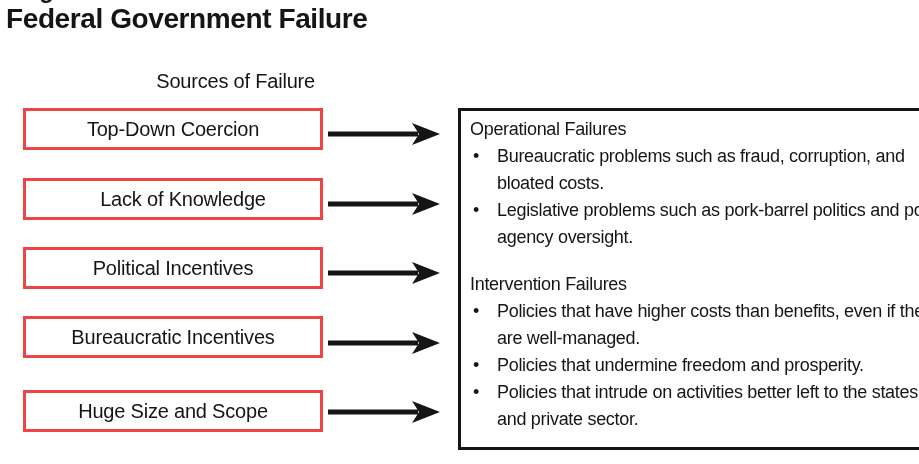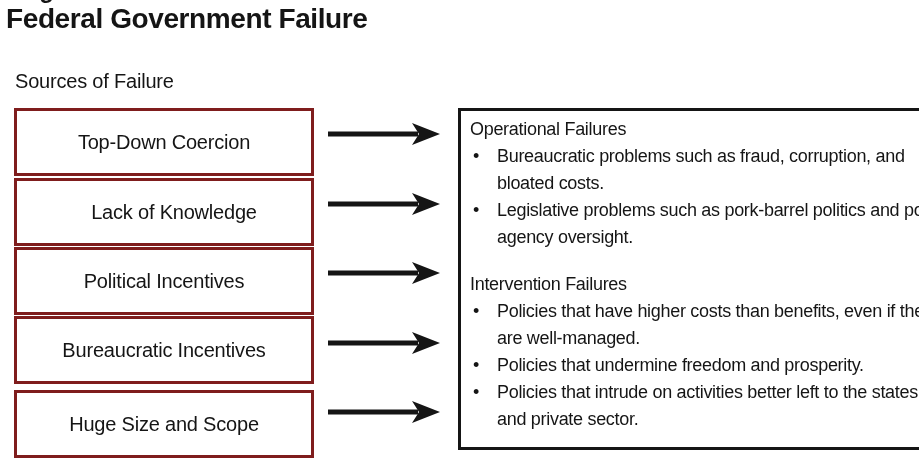--- a/index.html
+++ b/index.html
@@ -35,33 +35,33 @@
     font-size: 28px;
     font-weight: bold;
     letter-spacing: -0.4px;
     white-space: nowrap;
   }
 
   .col-heading {
     position: absolute;
     top: 70px;
     font-size: 20px;
-    text-align: left;
+    text-align: right;
     letter-spacing: -0.2px;
   }
   .col-heading.left  { left: 15px;  width: 300px; }
   .col-heading.right { left: 458px; width: 455px; }
 
   .source-box {
     position: absolute;
-    left: 14px;
+    left: 23px;
     width: 300px;
-    height: 68px;
+    height: 42px;
     box-sizing: border-box;
-    border: 3px solid #7f1d1d;
+    border: 3px solid #ef4444;
     background: #ffffff;
     display: flex;
     align-items: center;
     justify-content: center;
     font-size: 20px;
     letter-spacing: -0.2px;
     text-align: center;
   }
   .sb-0 { top: 108px; } .sb-1 { top: 178px; padding-left: 20px; } .sb-2 { top: 247px; align-items: center; }
   .sb-3 { top: 316px; } .sb-4 { top: 390px; }

